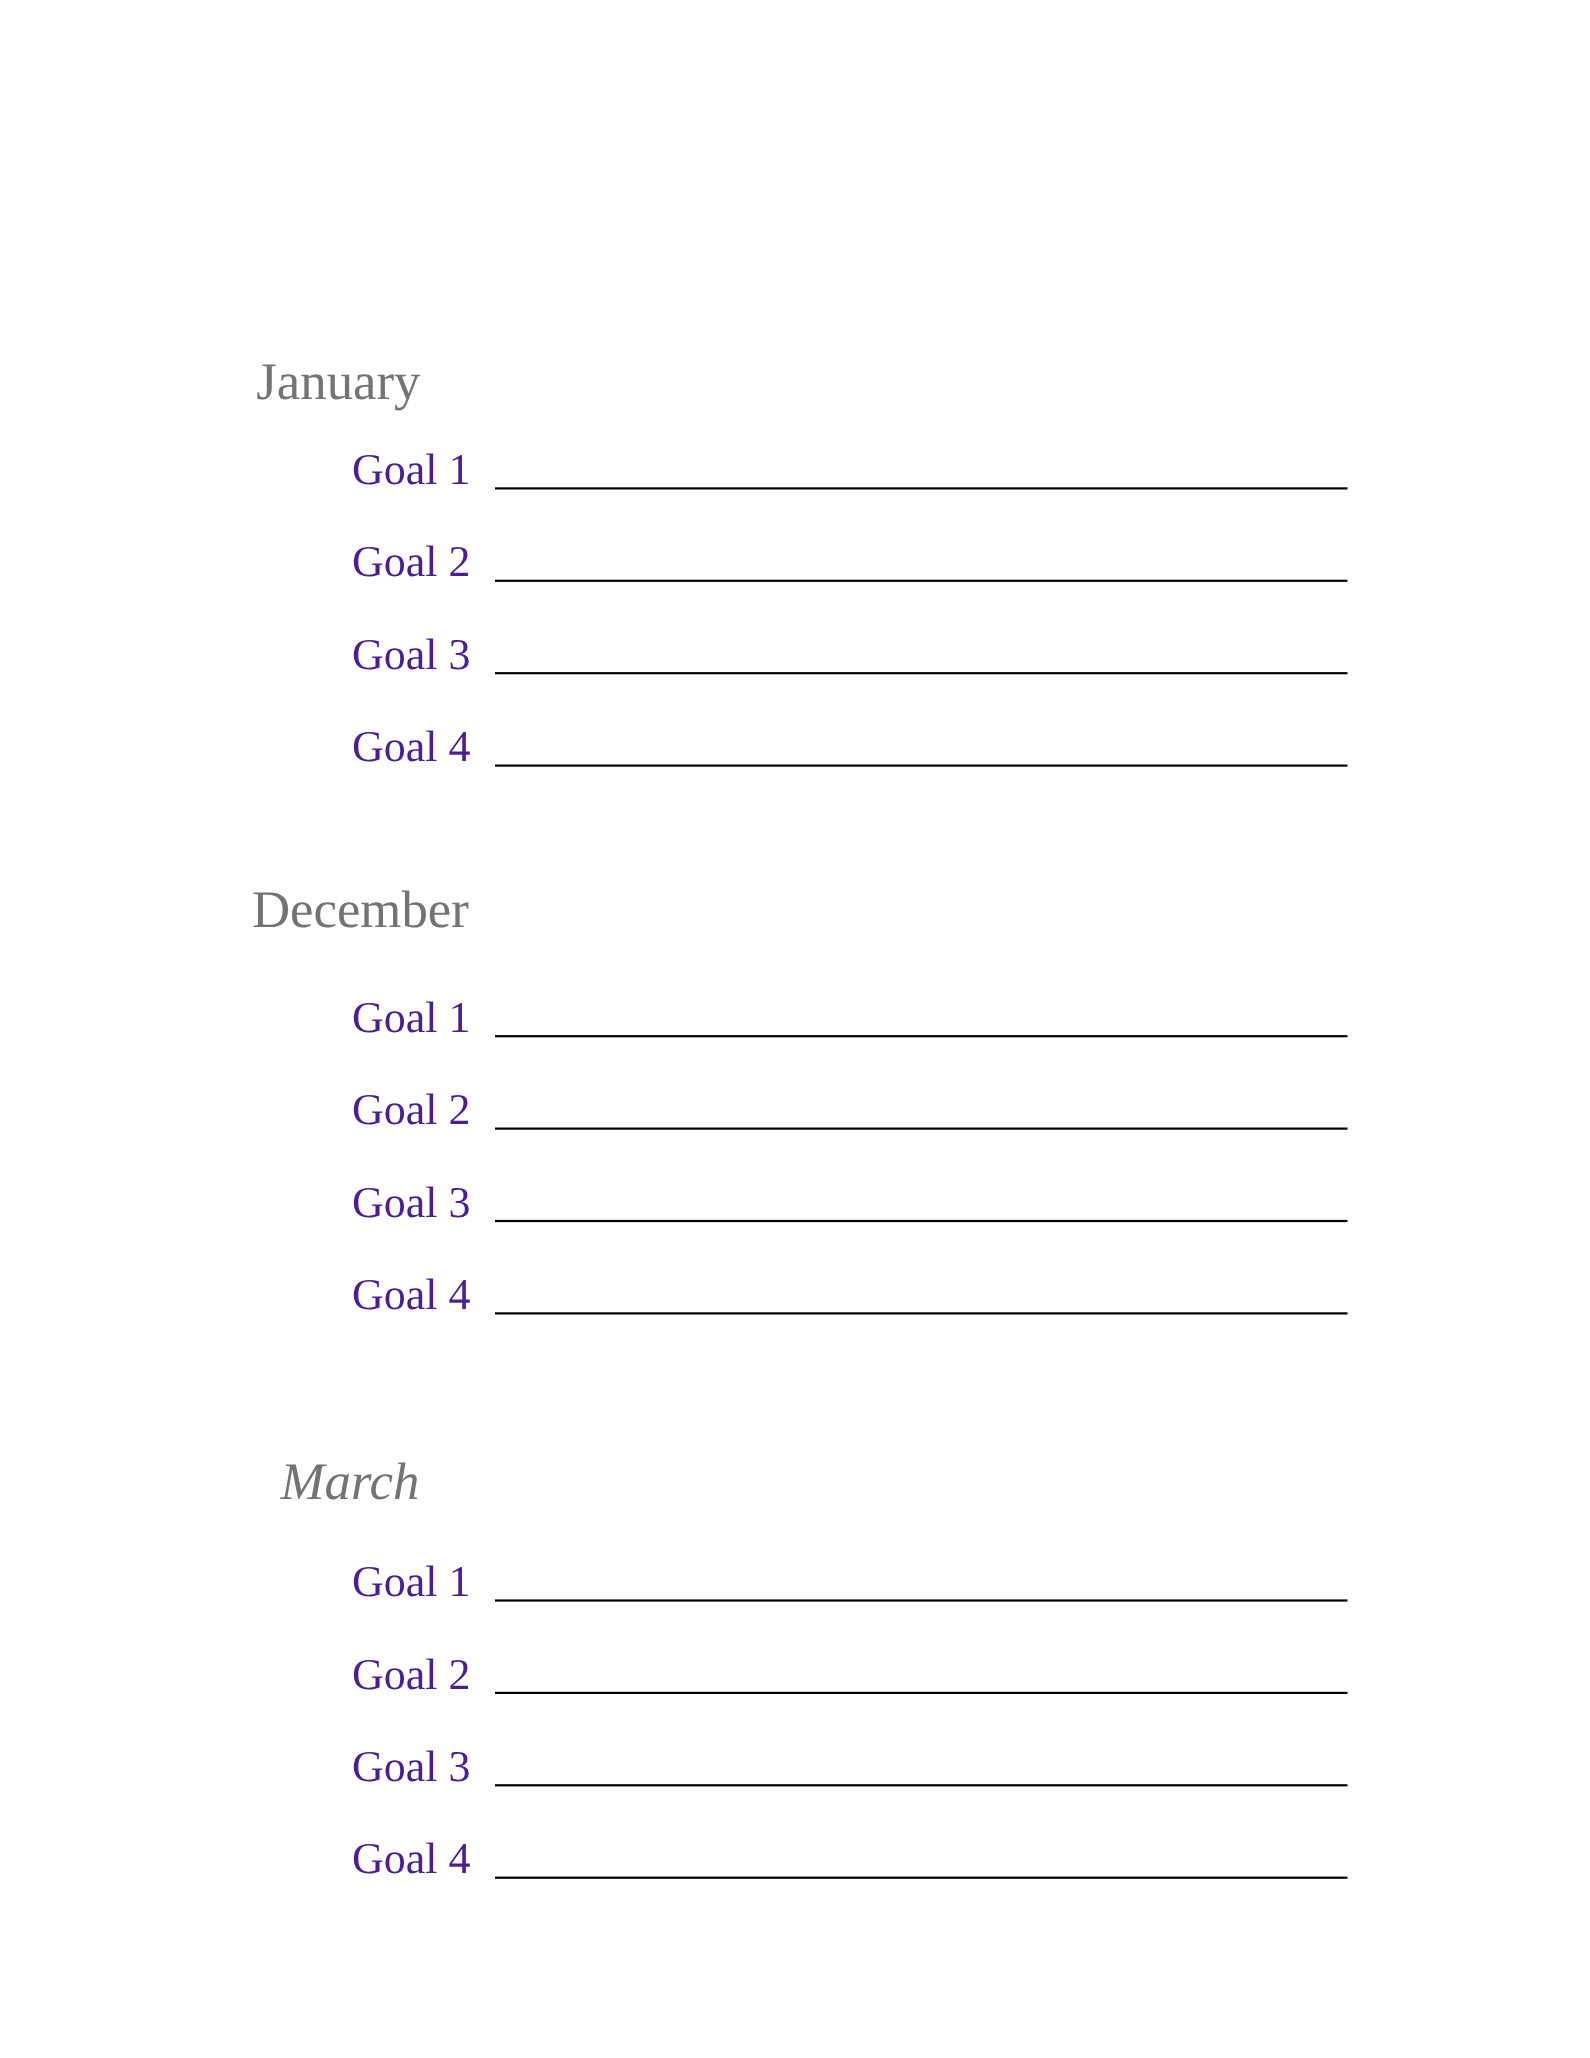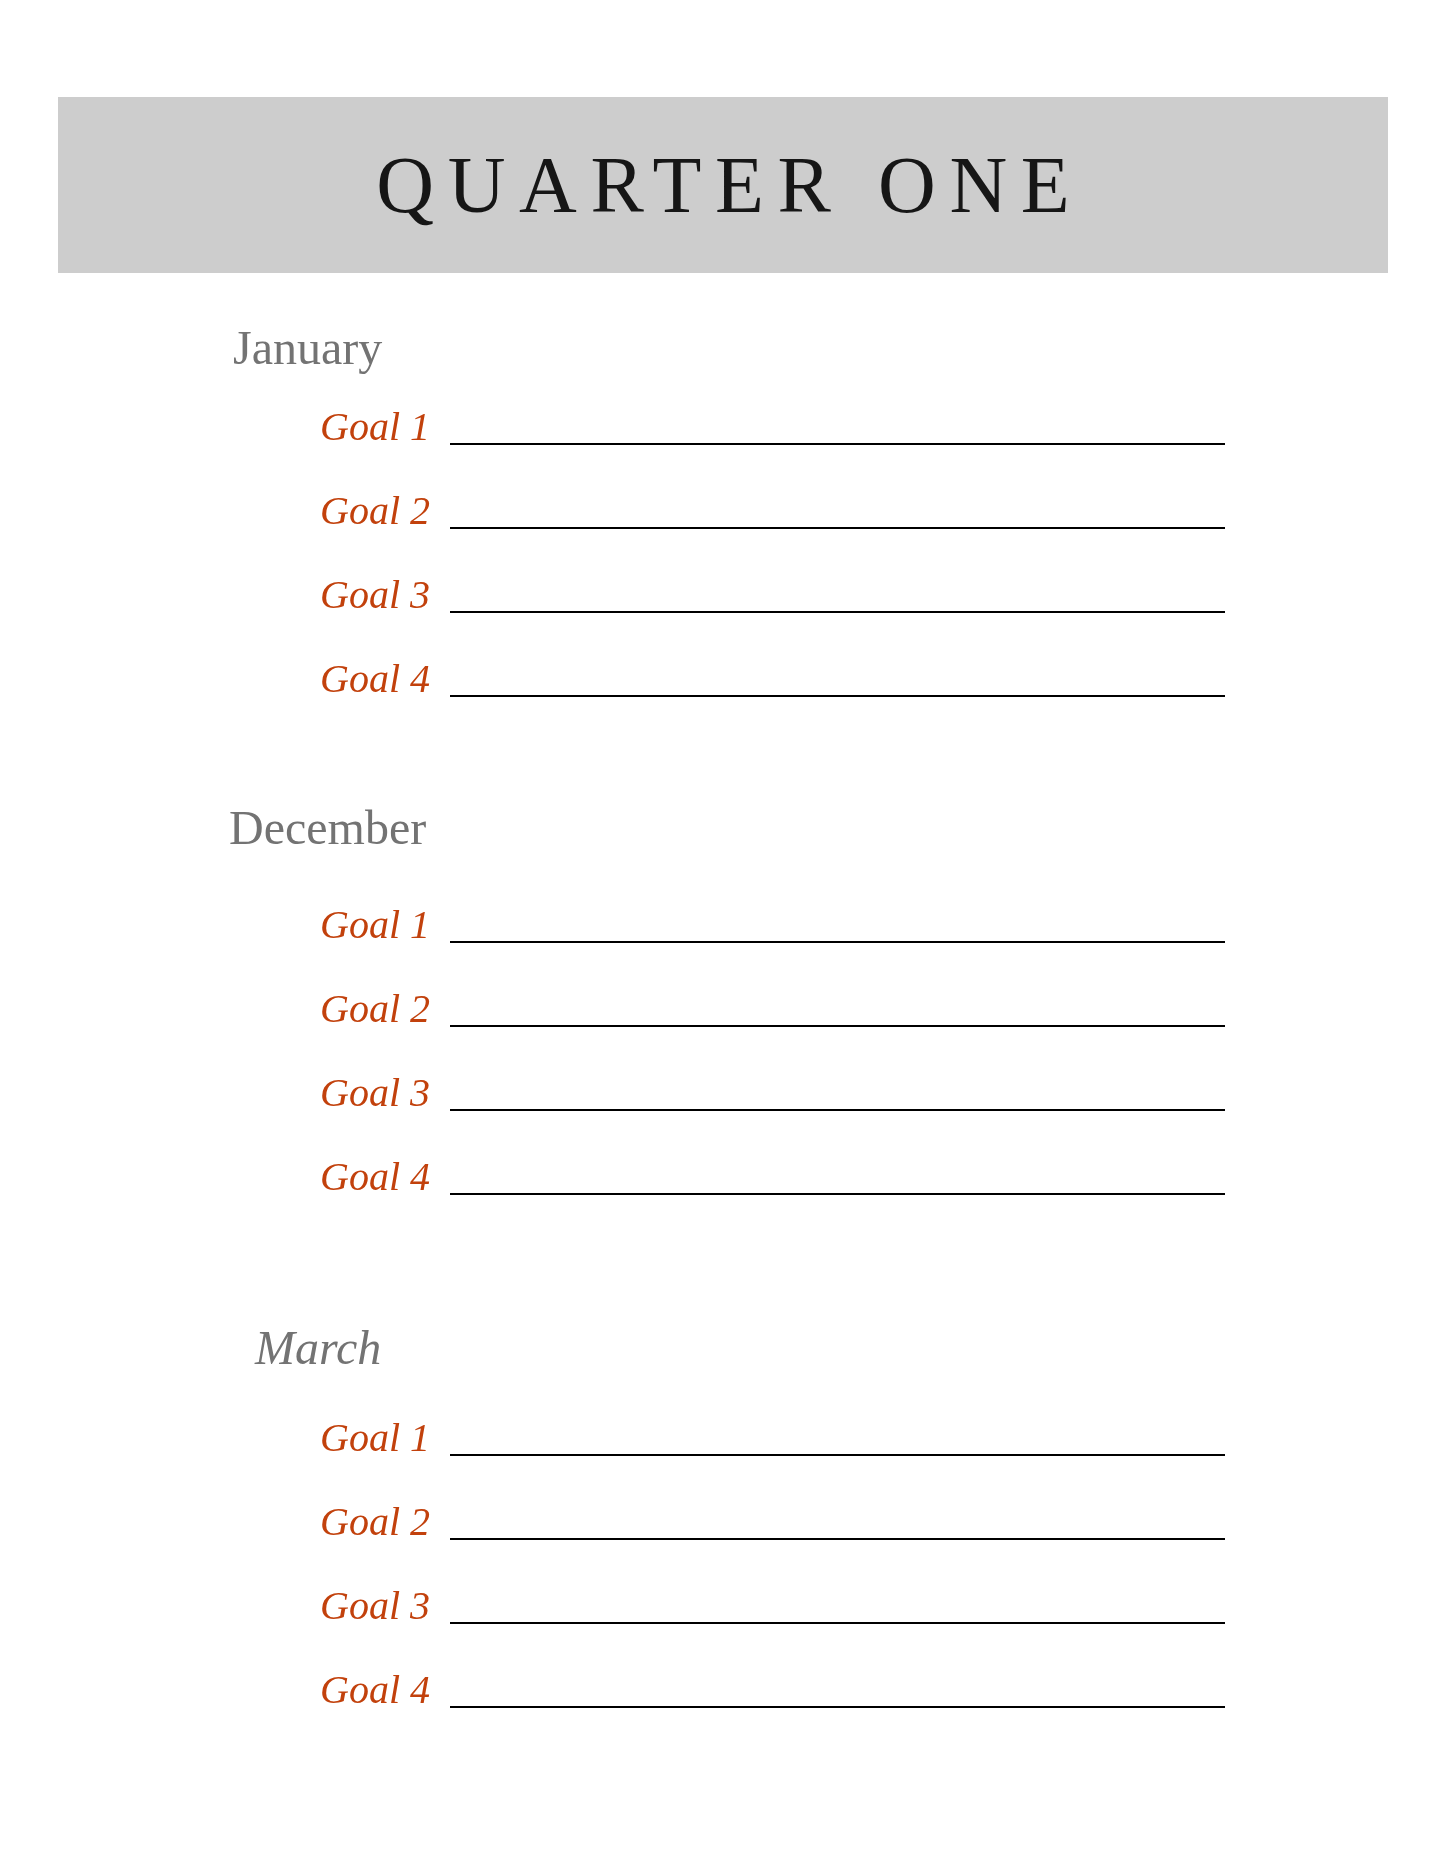--- a/index.html
+++ b/index.html
@@ -60,40 +60,36 @@
     position: relative;
     height: 84px;
   }
   .goal-label {
     position: absolute;
     left: 0;
     bottom: -2px;
     font-size: 40px;
     line-height: 1;
     white-space: nowrap;
-    color: #c2410c;
-    font-style: italic;
+    color: #4c1d95;
   }
   .goal-line {
     position: absolute;
     left: 130px;
     right: 0;
     bottom: 0;
     height: 0;
     border-bottom: 2.5px solid #000000;
   }
 </style>
 </head>
 <body>
 
 <div class="page">
 
-  <div class="banner">
-    <div class="banner-title">QUARTER ONE</div>
-  </div>
 
   <div class="month-label" id="label-january">January</div>
   <div class="goals" id="goals-january">
     <div class="goal-row">
       <span class="goal-label">Goal 1</span>
       <span class="goal-line"></span>
     </div>
     <div class="goal-row">
       <span class="goal-label">Goal 2</span>
       <span class="goal-line"></span>

